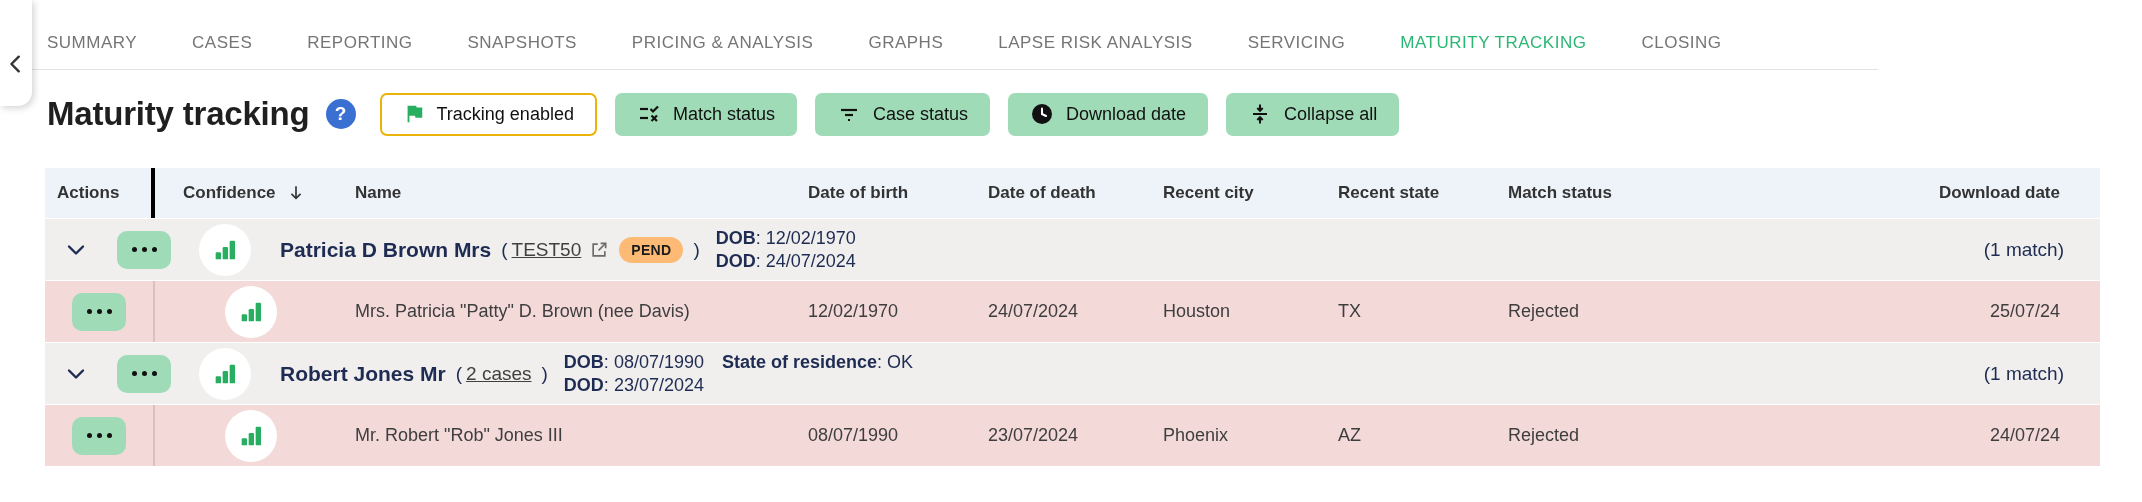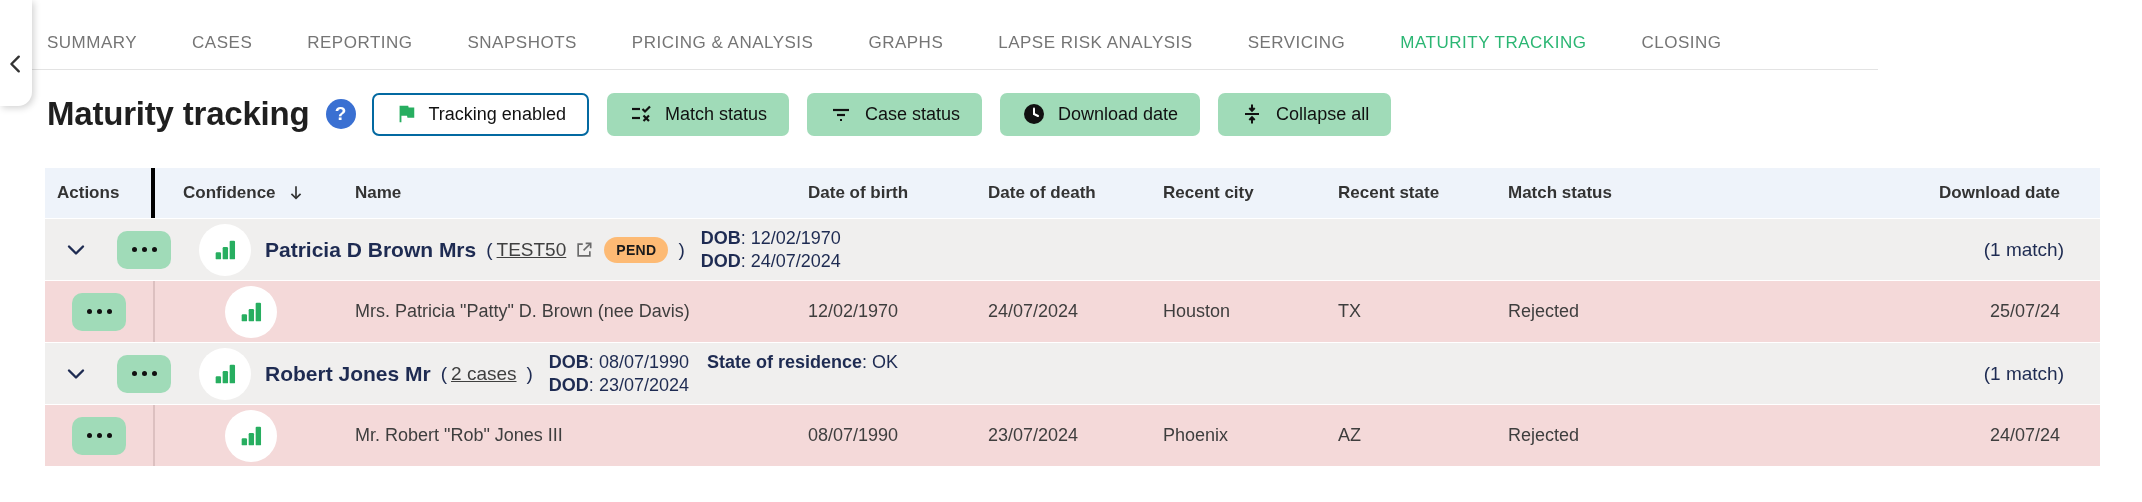--- a/index.html
+++ b/index.html
@@ -22,21 +22,21 @@
 
   
   .toolbar{ display:flex; align-items:center; margin:21px 0 0 47px; height:46px; }
   .title{ font-size:33px; font-weight:bold; color:#1f1f1f; letter-spacing:-.2px; }
   .help{ width:30px; height:30px; border-radius:50%; background:#3a70d2; color:#fff;
     font-size:19px; font-weight:bold; display:flex; align-items:center; justify-content:center;
     margin-left:16px; cursor:pointer; }
   .btn{ display:flex; align-items:center; gap:12px; height:43px; border-radius:7px;
     font-size:18px; color:#111; cursor:pointer; white-space:nowrap; border:none; background:none;
     font-family:"Liberation Sans", sans-serif;}
-  .btn-outline{ border:2px solid #0369a1; background:#fff; padding:0 21px; margin-left:16px; }
+  .btn-outline{ border:2px solid #eab308; background:#fff; padding:0 21px; margin-left:24px; }
   .btn-green{ background:#a0dbb8; padding:0 22px; margin-left:18px; }
 
   
   .table{ margin:31px 0 0 45px; width:2055px; }
   .trow{ display:grid; grid-template-columns:110px 192px 453px 180px 175px 175px 170px 220px 1fr;
     align-items:center; }
   .thead{ height:50px; background:#eef3fa; }
   .thead .cell{ font-size:17px; font-weight:bold; color:#333; padding-left:8px; white-space:nowrap; }
   .thead .c-act{ padding-left:12px; border-right:4px solid #000000; height:100%; display:flex; align-items:center;}
   .thead .c-conf{ display:flex; align-items:flex-start; gap:10px; padding-left:28px; }
@@ -46,21 +46,21 @@
   .grow{ height:62px; background:#f0efee; border-top:1px solid #fff; display:flex; align-items:center;
     padding:0 36px 0 12px; }
   .grow .right{ margin-left:auto; font-size:19px; color:#1e2b52; }
   .exp-btn{ width:38px; height:38px; display:flex; align-items:center; justify-content:center;
     background:none; border:none; cursor:pointer; }
   .dots-btn{ width:54px; height:38px; border-radius:10px; background:#a0dbb8; border:none; cursor:pointer;
     display:flex; align-items:center; justify-content:center; gap:5px; margin-left:22px; }
   .dot{ width:5px; height:5px; border-radius:50%; background:#111; }
   .conf-circle{ width:52px; height:52px; border-radius:50%; background:#fff; display:flex;
     align-items:center; justify-content:center; margin-left:28px; flex:0 0 auto;}
-  .gname{ font-size:21px; font-weight:bold; color:#1e2b52; margin-left:14px; white-space:nowrap; }
+  .gname{ font-size:21px; font-weight:bold; color:#1e2b52; margin-left:29px; white-space:nowrap; }
   .paren{ font-size:19px; color:#1e2b52; margin-left:10px; }
   .case-link{ font-size:19px; color:#404040; text-decoration:underline; margin-left:4px; cursor:pointer; }
   .ext{ margin-left:8px; cursor:pointer; display:flex; }
   .pill{ background:#fdba74; color:#1b1b1b; font-size:14px; font-weight:bold; letter-spacing:.3px;
     border-radius:14px; padding:5px 12px; margin-left:10px; }
   .kv-block{ margin-left:16px; display:flex; flex-direction:column; line-height:23px; }
   .kv-line{ display:flex; gap:18px; white-space:nowrap; }
   .kv{ font-size:18px; color:#1e2b52; }
   .kv b{ font-weight:bold; }
 

